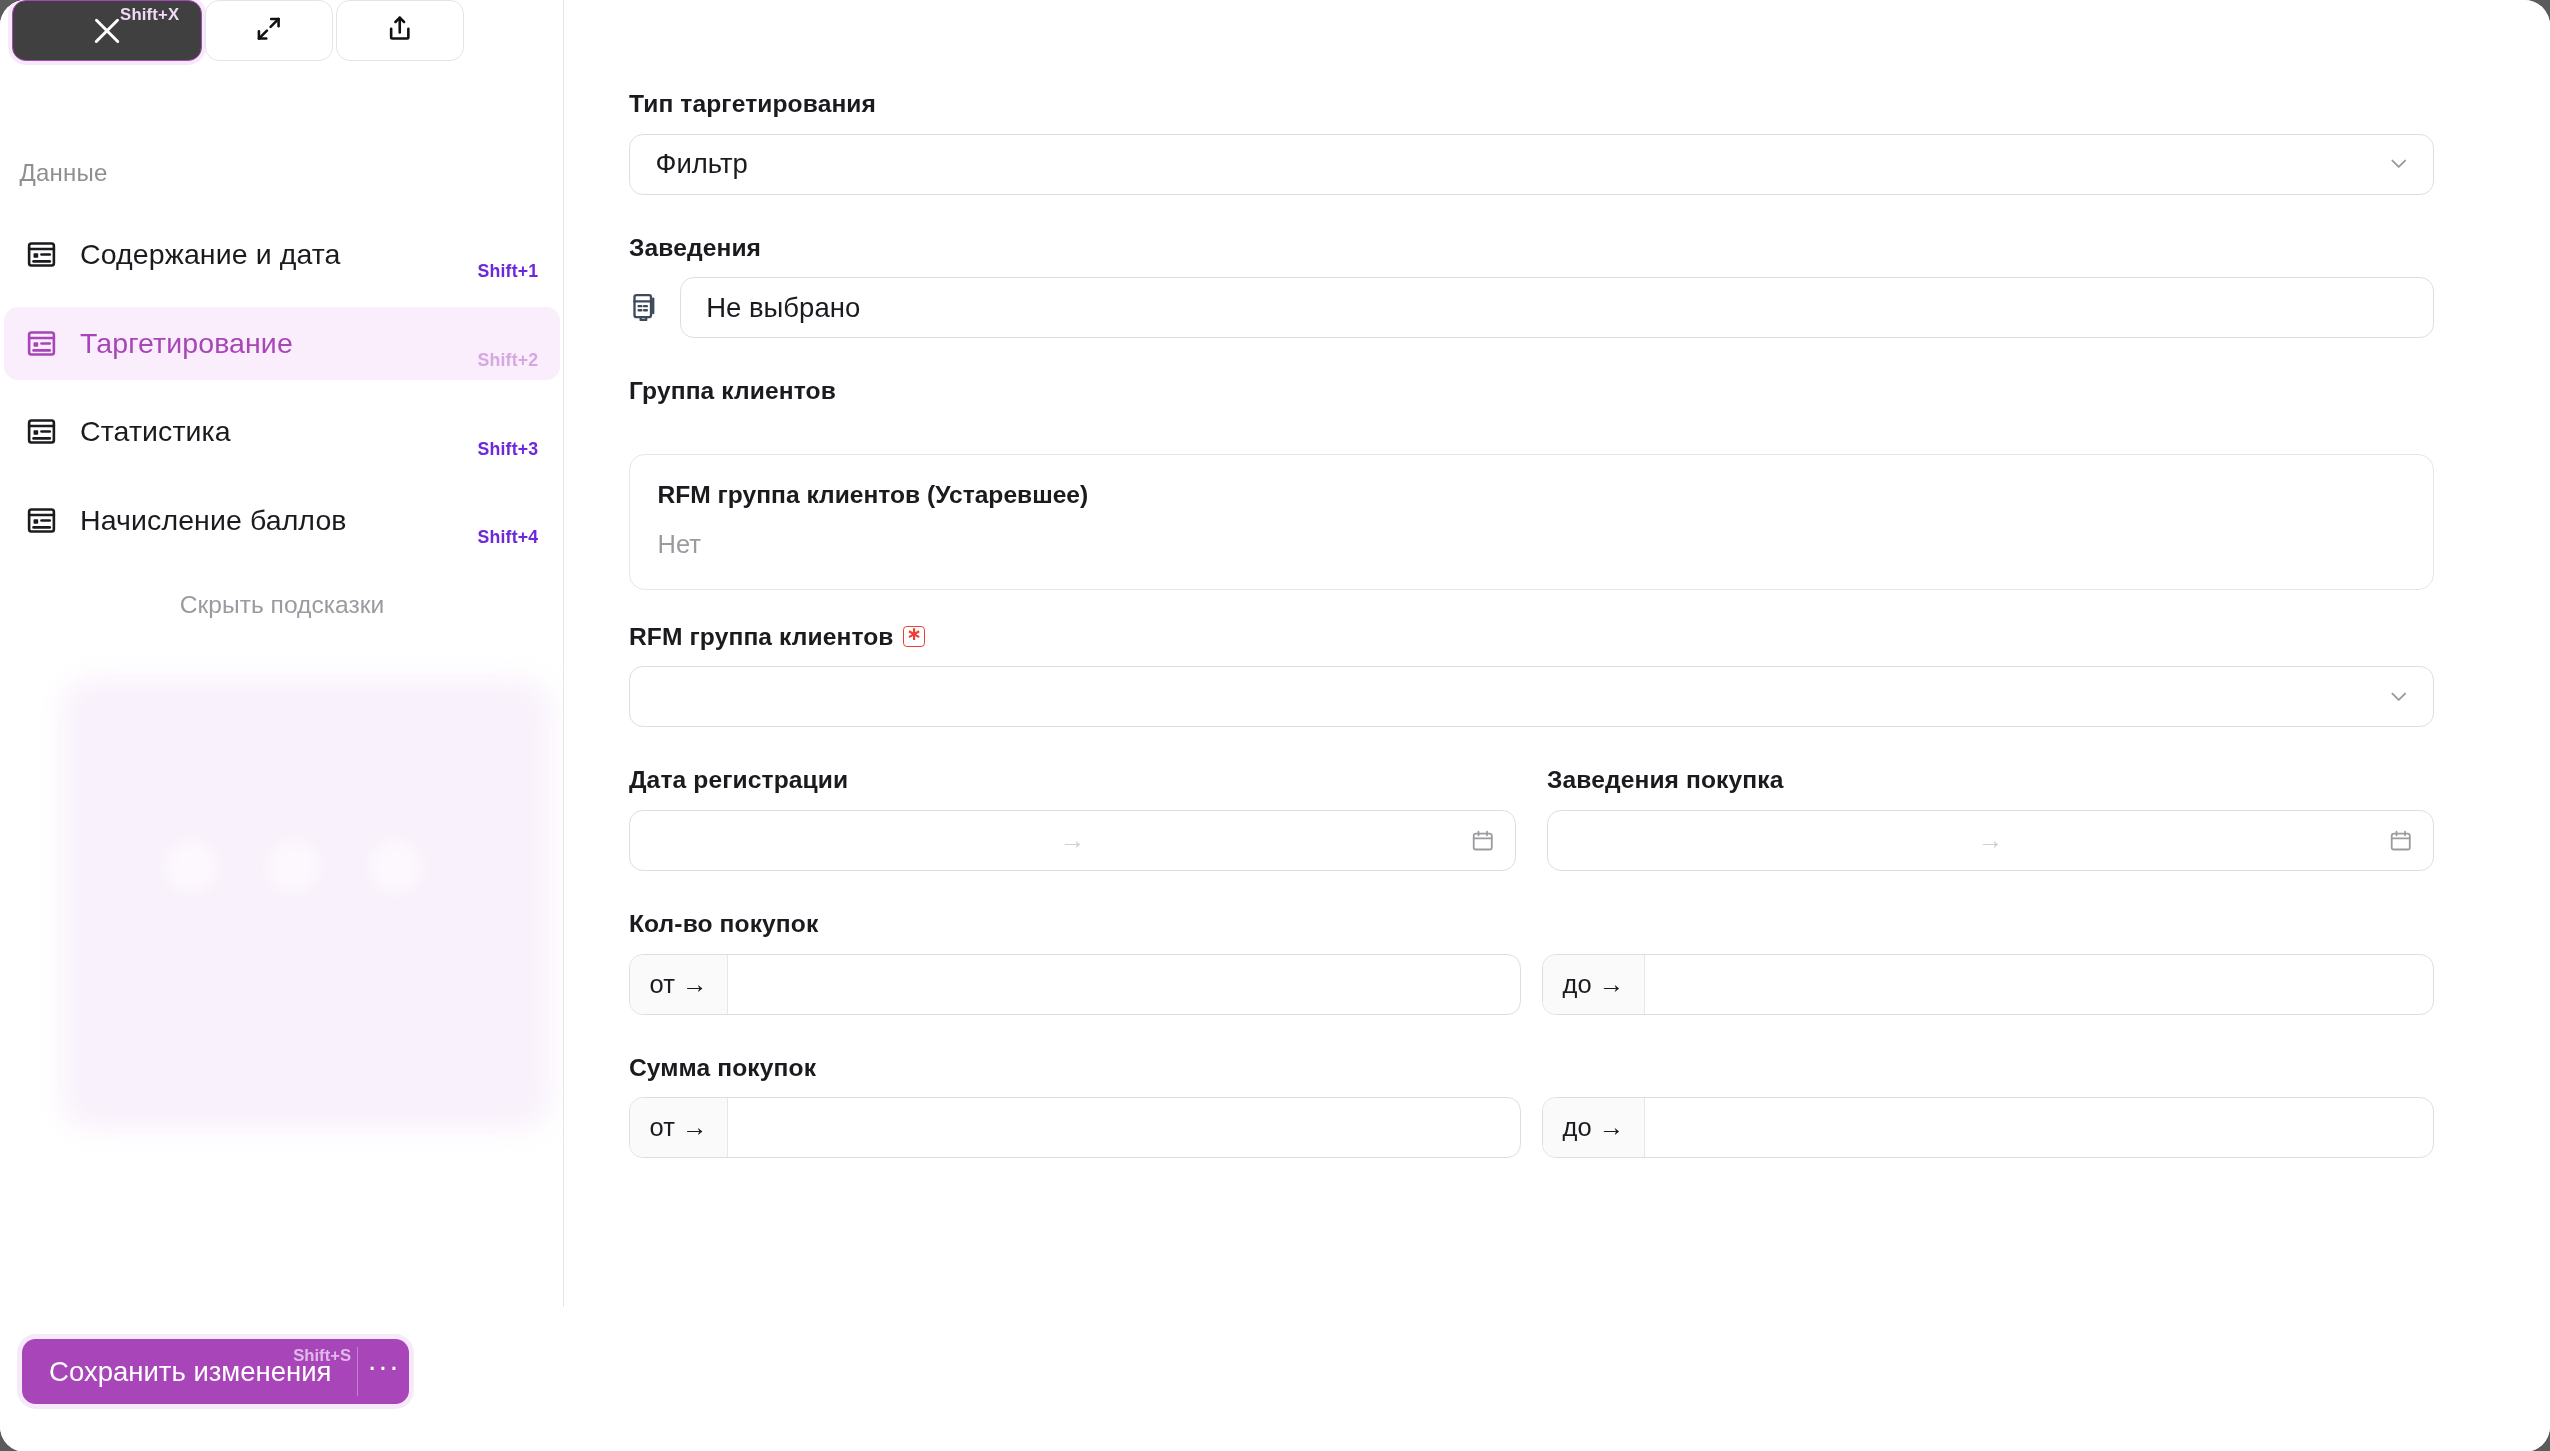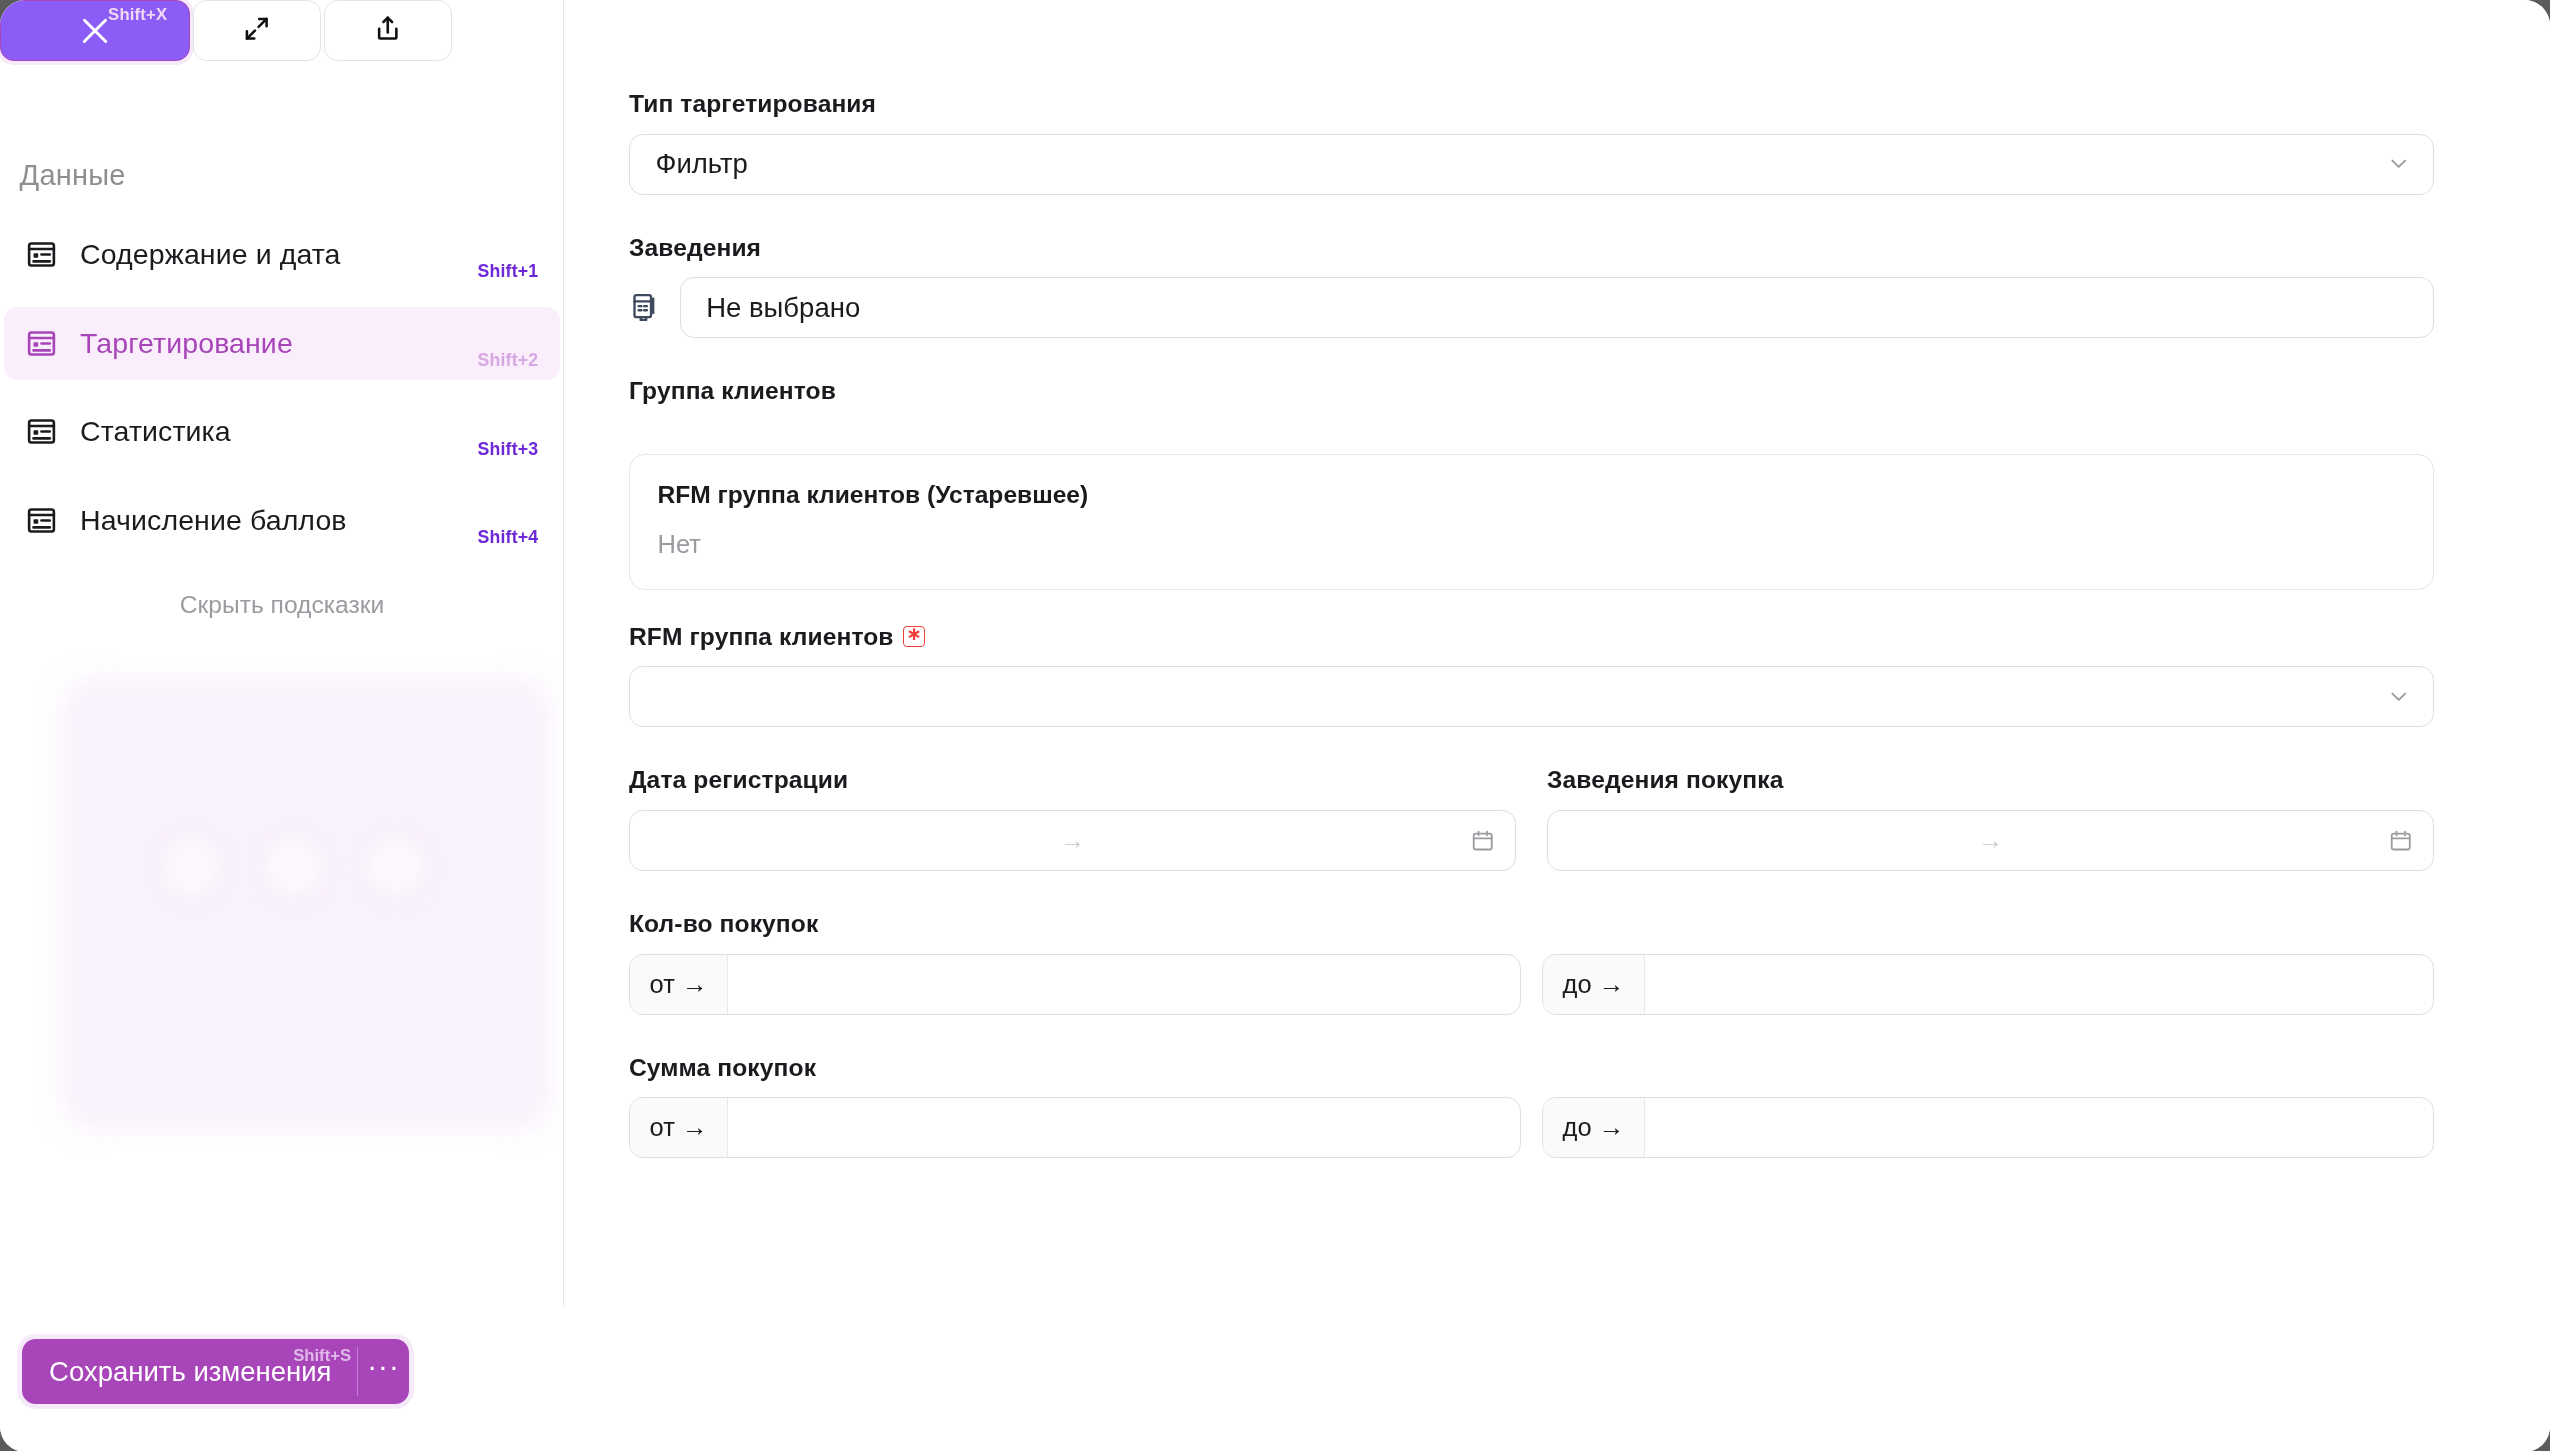--- a/index.html
+++ b/index.html
@@ -51,23 +51,24 @@
     border: 1px solid #e4e4e7;
     background: #ffffff;
     border-radius: 13.8px;
     display: flex;
     align-items: center;
     justify-content: center;
     position: relative;
     cursor: pointer;
   }
   .tb-btn.primary {
-    background: #8b5cf6;
+    background: #404040;
     border-color: #a845b8;
     box-shadow: 0 0 0 3.9px #f6e9f9;
+    margin-left: 12px;
   }
   .tb-close { width: 190px; border-top-left-radius: 13.8px; }
   .tb-expand { width: 128px; }
   .tb-share { width: 128px; }
   .tb-hint {
     position: absolute;
     top: 3.9px; right: 21.6px;
     font-size: 16.7px;
     font-weight: bold;
     color: #f0d9f5;
@@ -85,21 +86,21 @@
     background: #ffffff;
     border-radius: 2px;
     transform-origin: center;
   }
   .icon-x::before { transform: translate(-50%,-50%) rotate(45deg); }
   .icon-x::after  { transform: translate(-50%,-50%) rotate(-45deg); }
 
   .sb-section-title {
     position: absolute;
     left: 19.6px; top: 159px;
-    font-size: 29px;
+    font-size: 24px;
     color: #8e8e93;
     letter-spacing: 0.2px;
   }
 
   .nav-list {
     position: absolute;
     left: 3.9px; top: 218px;
     width: 556px;
   }
   .nav-item {

